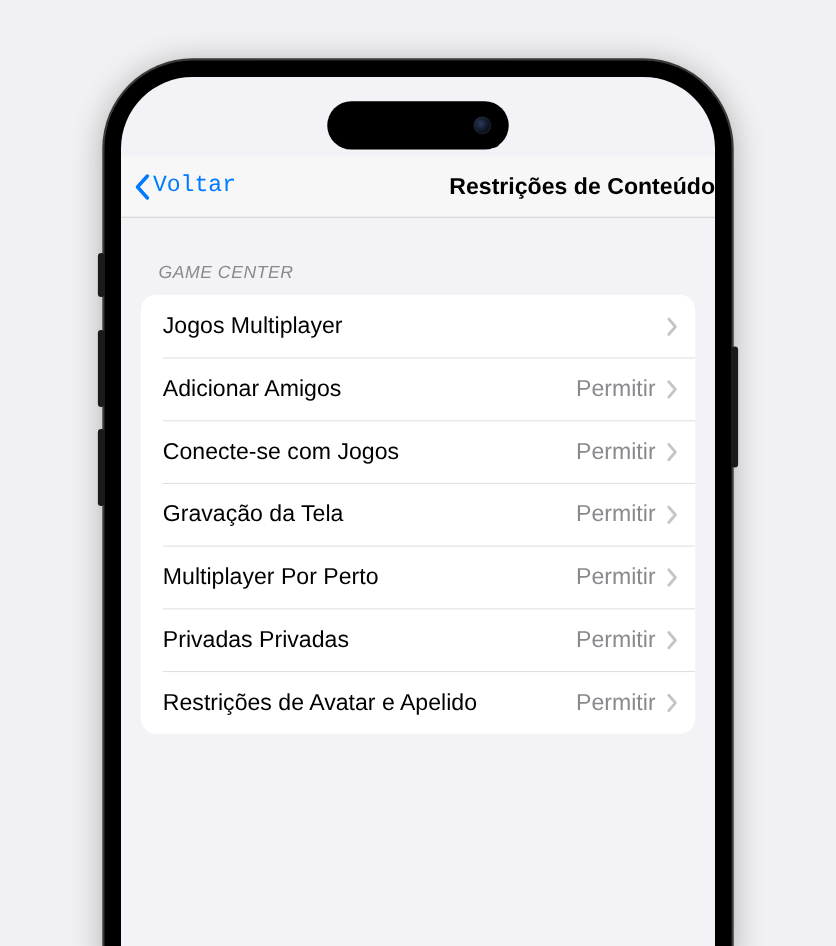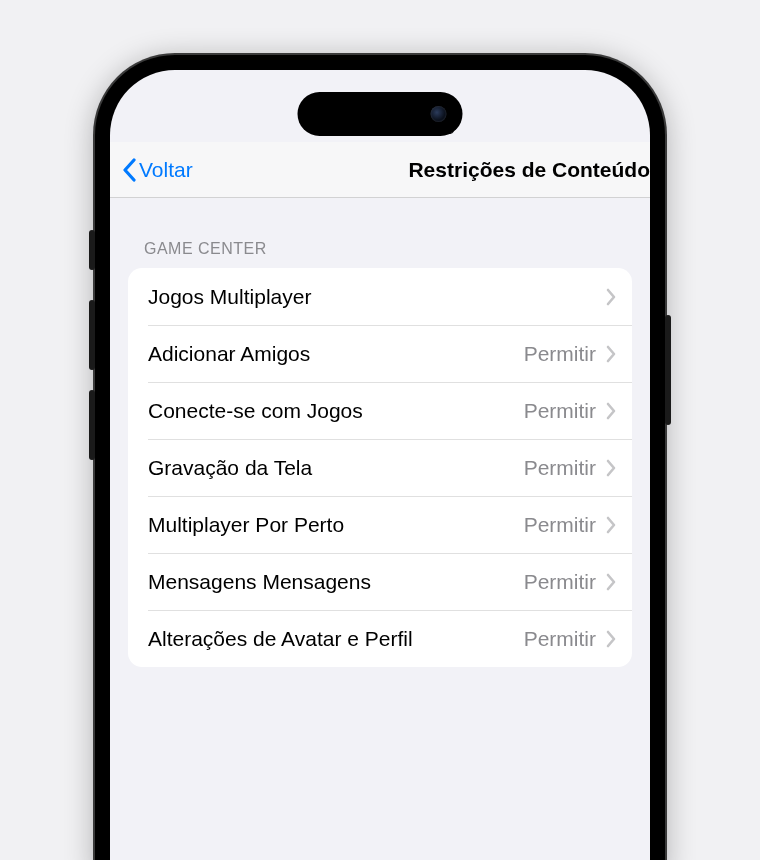--- a/index.html
+++ b/index.html
@@ -85,39 +85,41 @@
       padding: 0 12px;
       position: relative;
     }
     .back-btn {
       display: flex;
       align-items: center;
       color: #007aff;
       font-size: 21px;
       gap: 2px;
       z-index: 2;
+      font-family: Liberation Mono, monospace;
     }
     .back-chevron svg { display:block; }
     .nav-title {
       position: absolute;
       left: 0; right: 0;
       text-align: right;
       font-size: 21px;
       font-weight: 600;
       color: #000;
       pointer-events: none;
     }
 
     .content { padding: 0; }
     .section-header {
       font-size: 16px;
       color: #8a8a8e;
       letter-spacing: 0.5px;
       padding: 42px 34px 10px 34px;
       text-transform: uppercase;
+      font-style: italic;
     }
     .list-group {
       background: #fff;
       border-radius: 14px;
       margin: 0 18px;
       overflow: hidden;
     }
     .list-row {
       display: flex;
       align-items: center;
@@ -226,30 +228,30 @@
           <div class="list-row">
             <span class="row-label">Multiplayer Por Perto</span>
             <span class="row-value">Permitir</span>
             <span class="row-chevron">
               <svg width="10" height="18" viewBox="0 0 10 18">
                 <path d="M2 2l6 7-6 7" stroke="#c5c5c7" stroke-width="2.6" fill="none" stroke-linecap="round" stroke-linejoin="round"></path>
               </svg>
             </span>
           </div>
           <div class="list-row">
-            <span class="row-label">Mensagens Mensagens</span>
-            <span class="row-value">Permitir</span>
-            <span class="row-chevron">
-              <svg width="10" height="18" viewBox="0 0 10 18">
-                <path d="M2 2l6 7-6 7" stroke="#c5c5c7" stroke-width="2.6" fill="none" stroke-linecap="round" stroke-linejoin="round"></path>
-              </svg>
-            </span>
-          </div>
-          <div class="list-row">
-            <span class="row-label">Alterações de Avatar e Perfil</span>
+            <span class="row-label">Privadas Privadas</span>
+            <span class="row-value">Permitir</span>
+            <span class="row-chevron">
+              <svg width="10" height="18" viewBox="0 0 10 18">
+                <path d="M2 2l6 7-6 7" stroke="#c5c5c7" stroke-width="2.6" fill="none" stroke-linecap="round" stroke-linejoin="round"></path>
+              </svg>
+            </span>
+          </div>
+          <div class="list-row">
+            <span class="row-label">Restrições de Avatar e Apelido</span>
             <span class="row-value">Permitir</span>
             <span class="row-chevron">
               <svg width="10" height="18" viewBox="0 0 10 18">
                 <path d="M2 2l6 7-6 7" stroke="#c5c5c7" stroke-width="2.6" fill="none" stroke-linecap="round" stroke-linejoin="round"></path>
               </svg>
             </span>
           </div>
         </div>
     </div>
 

